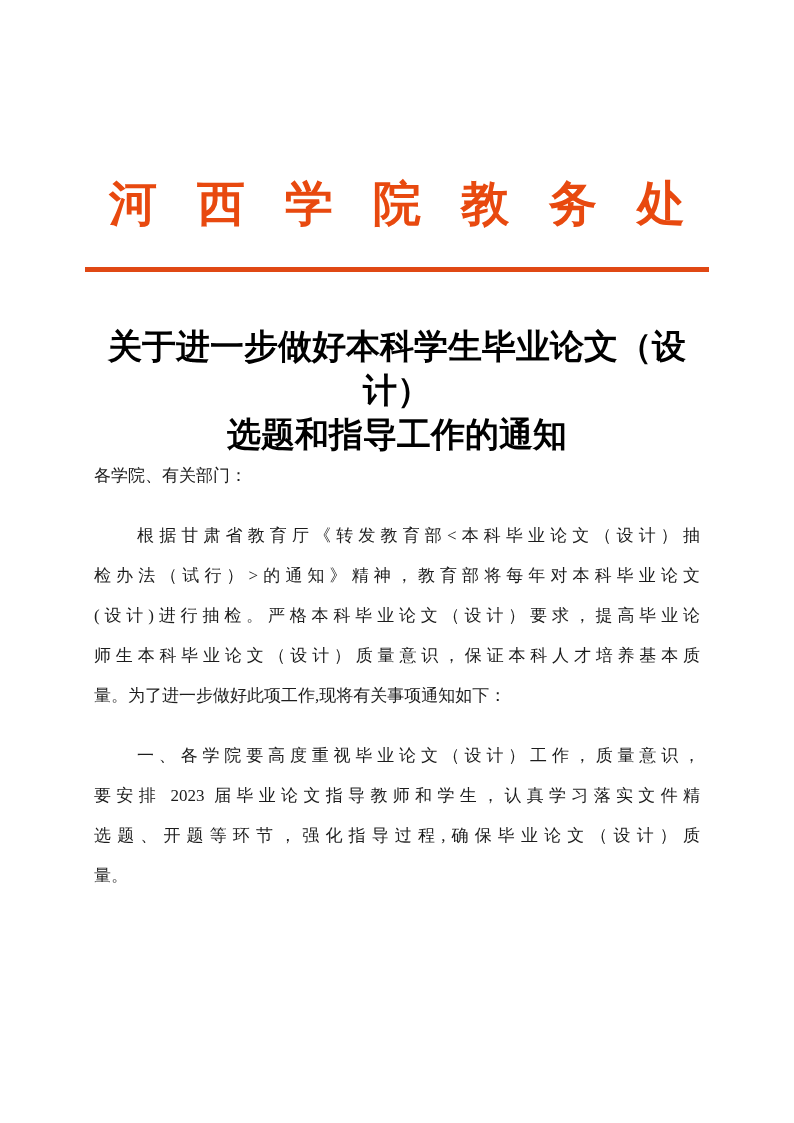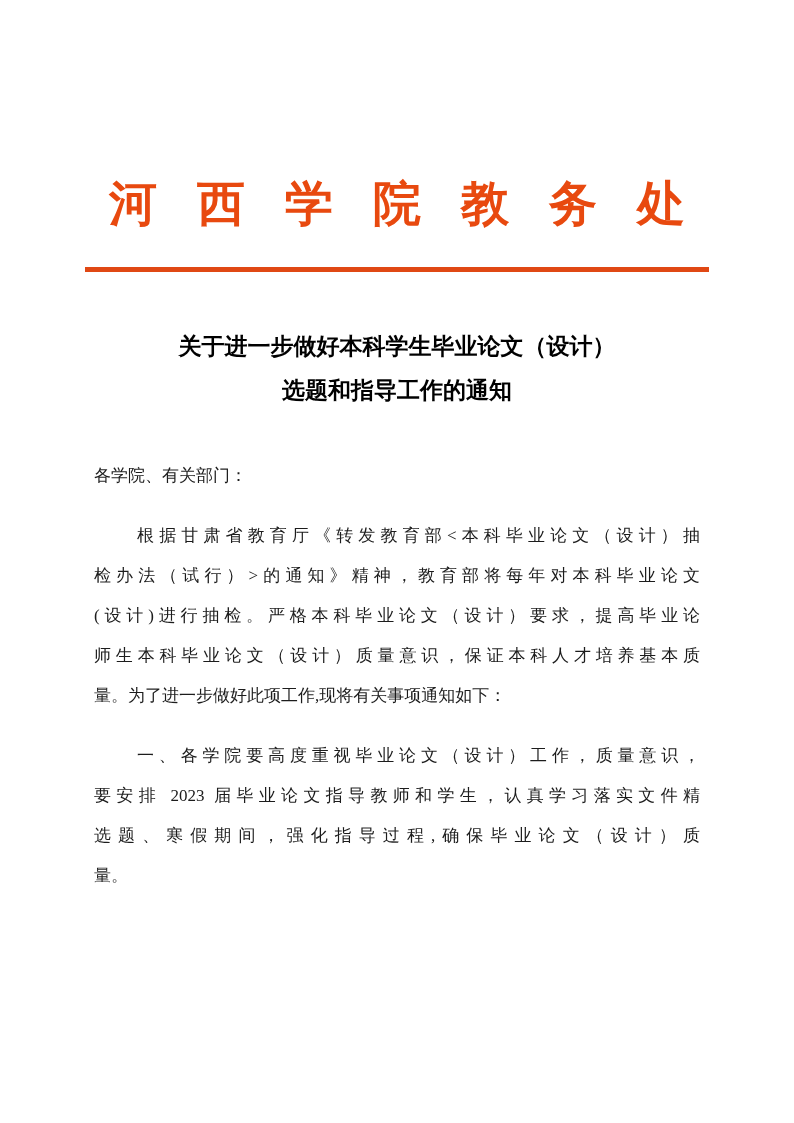--- a/index.html
+++ b/index.html
@@ -51,21 +51,21 @@
   
   .notice-title {
     position: absolute;
     top: 320px;
     left: 94px;
     width: 606px;
     text-align: center;
     color: #000000;
     font-family: "Liberation Sans", "DejaVu Sans", sans-serif;
     font-weight: bold;
-    font-size: 23px;
+    font-size: 34px;
     line-height: 44px;
   }
   
   .doc-body {
     position: absolute;
     top: 452px;
     left: 94px;
     width: 606px;
     color: var(--ink);
     font-family: "Liberation Serif", "DejaVu Serif", serif;
@@ -102,18 +102,18 @@
   <div class="doc-body">
     <div class="body-line">各学院、有关部门：</div>
     <div id="body-lines">
         <div class="body-line justify indent para-start">根据甘肃省教育厅《转发教育部&lt;本科毕业论文（设计）抽</div>
         <div class="body-line justify">检办法（试行）&gt;的通知》精神，教育部将每年对本科毕业论文</div>
         <div class="body-line justify">(设计)进行抽检。严格本科毕业论文（设计）要求，提高毕业论</div>
         <div class="body-line justify">师生本科毕业论文（设计）质量意识，保证本科人才培养基本质</div>
         <div class="body-line">量。为了进一步做好此项工作,现将有关事项通知如下：</div>
         <div class="body-line justify indent para-start">一、各学院要高度重视毕业论文（设计）工作，质量意识，</div>
         <div class="body-line justify">要安排 2023 届毕业论文指导教师和学生，认真学习落实文件精</div>
-        <div class="body-line justify">选题、寒假期间，强化指导过程,确保毕业论文（设计）质</div>
+        <div class="body-line justify">选题、开题等环节，强化指导过程,确保毕业论文（设计）质</div>
         <div class="body-line">量。</div>
       </div>
   </div>
 
 </div>
 
 </body></html>

